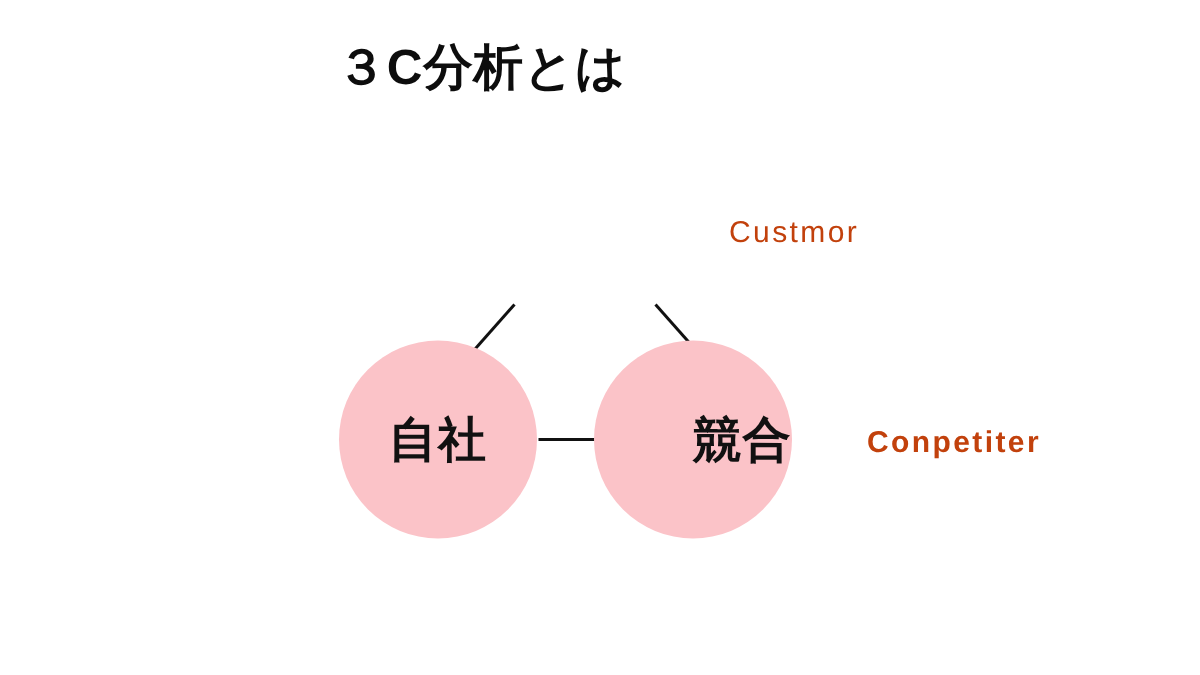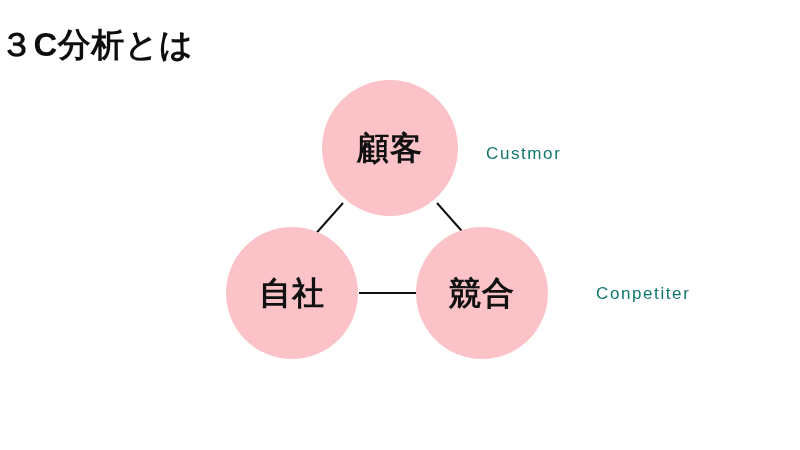--- a/index.html
+++ b/index.html
@@ -20,20 +20,21 @@
     height: 450px;
     background: #ffffff;
   }
 
   
   #slide-title {
     position: absolute;
     top: 26px;
     left: 0;
     width: 642px;
+    text-align: center;
     font-size: 33px;
     font-weight: 700;
     color: #0d0d0d;
     letter-spacing: 0.5px;
     line-height: 1.15;
     white-space: nowrap;
   }
 
   
   #connectors {
@@ -69,65 +70,64 @@
     width: 136px;
     height: 136px;
   }
   #circle-corporation {
     left: 226px;
     top: 227px;
     width: 132px;
     height: 132px;
   }
   #circle-competitor {
-    left: 416px;
+    left: 396px;
     top: 227px;
     width: 132px;
     height: 132px;
+    justify-content: flex-end;
   }
 
   
   .caption {
     position: absolute;
-    font-size: 17px;
+    font-size: 20px;
     font-weight: 400;
-    color: #0f766e;
+    color: #c2410c;
     letter-spacing: 1.6px;
     line-height: 1;
     white-space: nowrap;
   }
   #caption-customer {
     left: 486px;
     top: 145px;
   }
   #caption-corporation {
     left: 92px;
     top: 285px;
   }
   #caption-competitor {
-    left: 596px;
+    left: 578px;
     top: 285px;
+    font-weight: bold;
   }
 </style>
 </head>
 <body>
 
 <div id="slide">
 
   <div id="slide-title">３C分析とは</div>
 
   <svg id="connectors" viewBox="0 0 800 450">
     <line x1="343" y1="203" x2="312" y2="238" stroke="#111111" stroke-width="2" stroke-linecap="butt"></line>
     <line x1="437" y1="203" x2="468" y2="238" stroke="#111111" stroke-width="2" stroke-linecap="butt"></line>
     <line x1="359" y1="293" x2="421" y2="293" stroke="#111111" stroke-width="2" stroke-linecap="butt"></line>
   </svg>
 
-  <div id="circle-customer" class="node-circle">
-    <span class="node-label">顧客</span>
-  </div>
 
   <div id="circle-corporation" class="node-circle">
     <span class="node-label">自社</span>
   </div>
 
   <div id="circle-competitor" class="node-circle">
     <span class="node-label">競合</span>
   </div>
 
   <div id="caption-customer" class="caption">Custmor</div>

